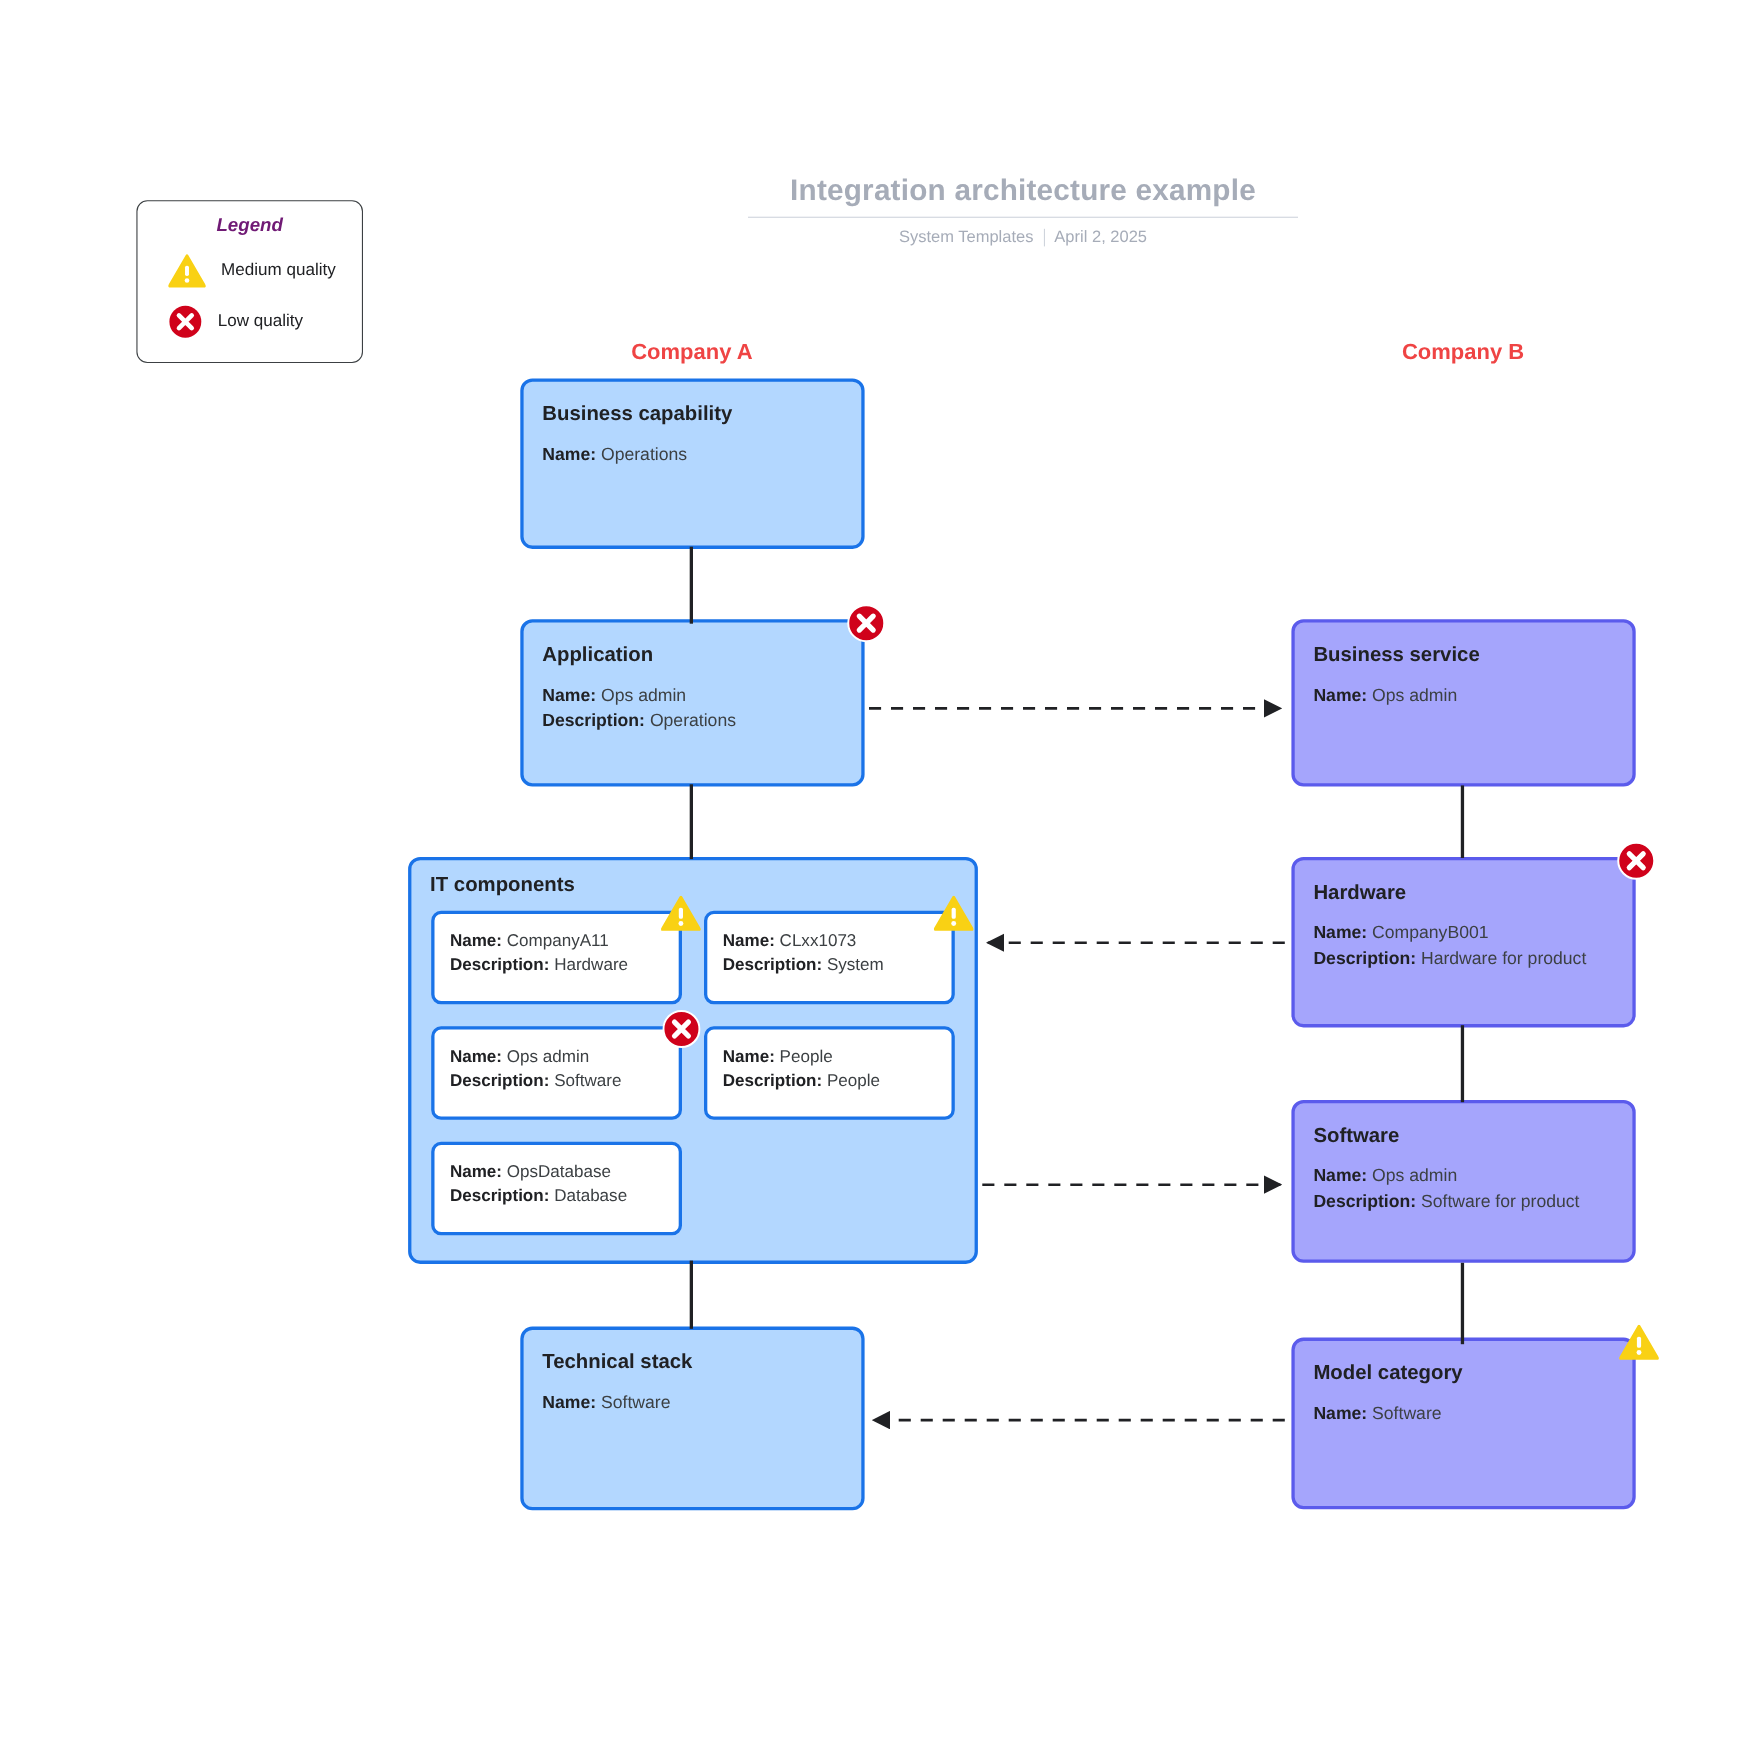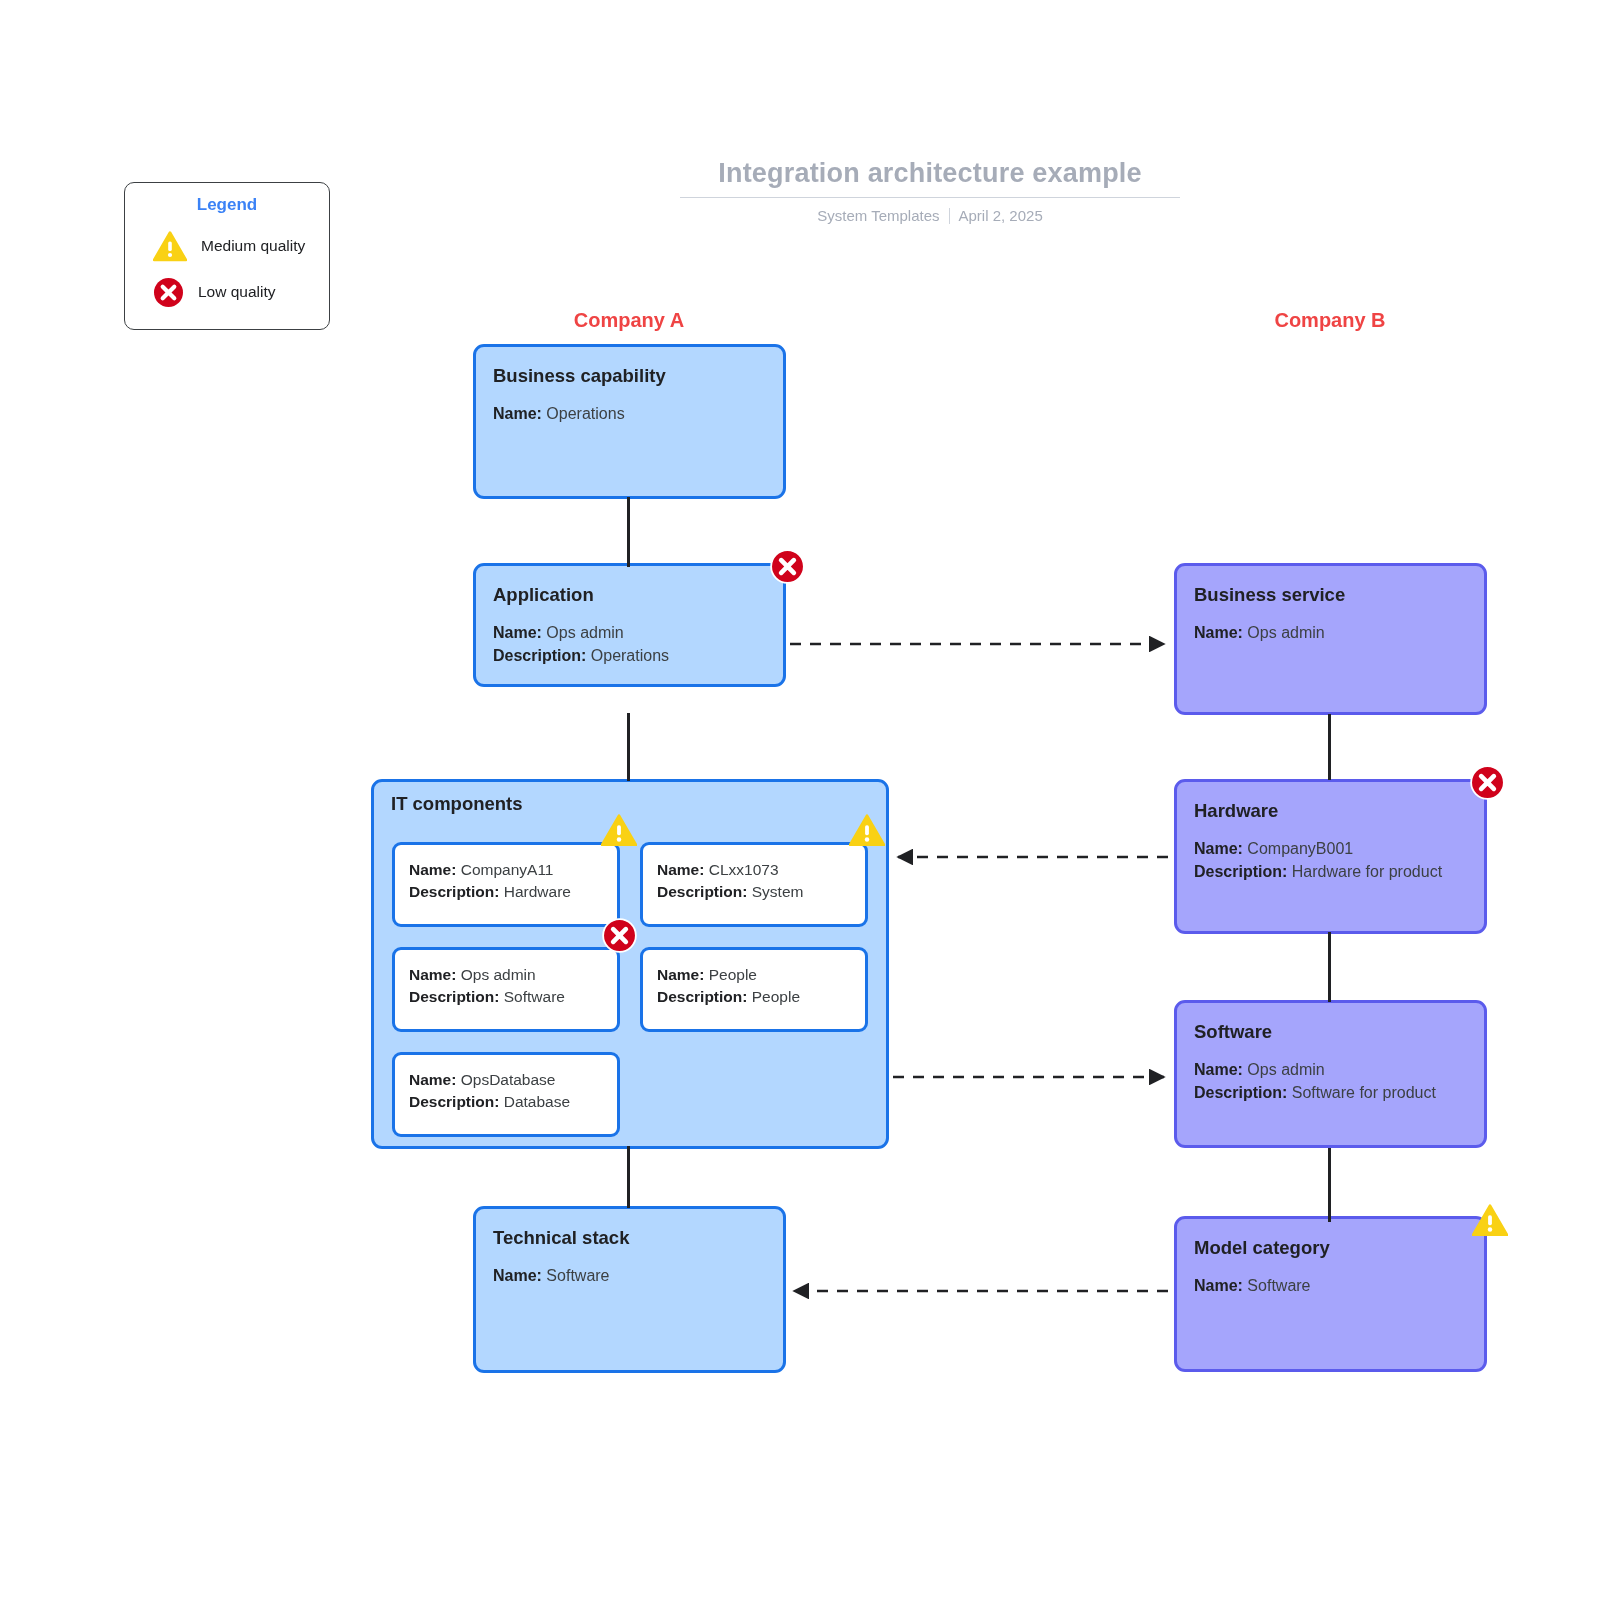--- a/index.html
+++ b/index.html
@@ -41,22 +41,23 @@
     position: absolute;
     left: 124px; top: 182px;
     width: 206px; height: 148px;
     border: 1.6px solid #3c4043;
     border-radius: 10px;
     background: #fff;
     box-sizing: border-box;
     padding: 12px 14px;
   }
   .legend-title {
-    text-align: center; font-size: 17px; font-weight: bold; color: #3b82f6;
+    text-align: center; font-size: 17px; font-weight: bold; color: #701a75;
     margin-bottom: 8px;
+    font-style: italic;
   }
   .legend-row {
     display: flex; align-items: center; gap: 14px;
     height: 46px; padding-left: 14px;
   }
   .legend-label { font-size: 15.5px; color: #202124; }
 
   
   .ico { flex: 0 0 auto; display: block; }
   .warn-ico { width: 34px; height: 31px; }
@@ -94,21 +95,21 @@
   }
   .group-title {
     position: absolute; left: 17px; top: 11px;
     font-size: 18.5px; font-weight: bold; color: #202124;
   }
   .card {
     position: absolute; box-sizing: border-box;
     background: #ffffff; border: 3px solid #1a73e8;
     border-radius: 9px;
     padding: 14px 14px;
-    font-size: 15.5px; color: #3c4043; line-height: 1.45; margin-top: 14px;
+    font-size: 15.5px; color: #3c4043; line-height: 1.45;
   }
   .card b { color: #202124; font-weight: bold; }
 
   
   .badge { position: absolute; z-index: 40; }
 
   
   .vline { position: absolute; width: 2.5px; background: #202124; z-index: 1; }
   svg.arrows { position: absolute; inset: 0; width: 1600px; height: 1600px; z-index: 2; pointer-events: none; }
 </style>
@@ -174,21 +175,21 @@
   </svg>
 
   <div class="node blue" style="left:473px; top:344px; width:313px; height:155px;">
     <div class="node-title">Business capability</div>
     <div class="node-body">
       <span class="row"><b>Name:</b>
         <span>Operations</span></span>
     </div>
   </div>
 
-  <div class="node blue" style="left:473px; top:563px; width:313px; height:124px;">
+  <div class="node blue" style="left:473px; top:563px; width:313px; height:152px;">
     <div class="node-title">Application</div>
     <div class="node-body">
       <span class="row"><b>Name:</b>
         <span>Ops admin</span></span>
       <span class="row"><b>Description:</b>
         <span>Operations</span></span>
     </div>
   </div>
   <svg class="badge err-ico" style="left:770px; top:549px; width:35px; height:35px;" viewBox="0 0 31 31">
     <circle cx="15.5" cy="15.5" r="14.5" fill="#d0021b" stroke="#ffffff" stroke-width="1.6"></circle>

